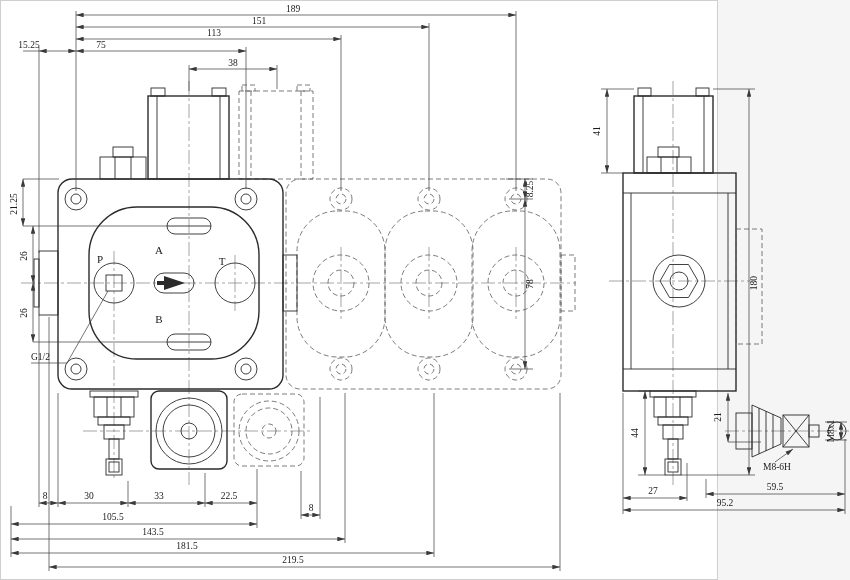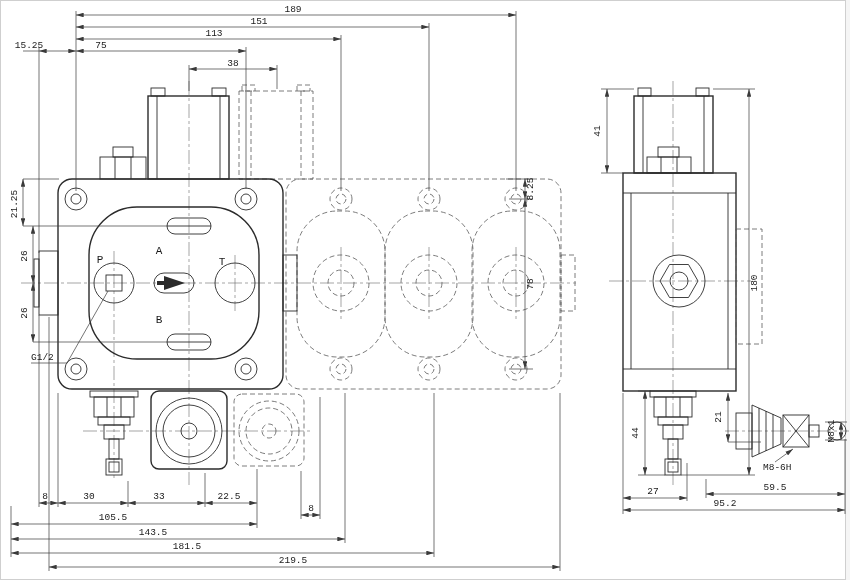--- a/index.html
+++ b/index.html
@@ -1,17 +1,17 @@
 <!DOCTYPE html>
 <html><head>
 <meta charset="utf-8">
 <style>
   html,body { margin:0; padding:0; background:#f5f5f5; }
-  .stage { width:846px; height:580px; background:#ffffff; position:relative;
-           font-family:Liberation Mono, monospace; border:1px solid #cfcfcf; box-sizing:border-box; }
+  .stage { width:718px; height:580px; background:#ffffff; position:relative;
+           font-family:Liberation Serif, serif; border:1px solid #cfcfcf; box-sizing:border-box; }
   svg { display:block; }
   
   .o  { fill:none; stroke:#2b2b2b; stroke-width:1.4; }   
   .o2 { fill:none; stroke:#2b2b2b; stroke-width:0.9; }   
   .gh { fill:none; stroke:#5a5a5a; stroke-width:0.8; stroke-dasharray:5 3; } 
   .cl { fill:none; stroke:#6a6a6a; stroke-width:0.6; stroke-dasharray:14 3 3 3; } 
   .dm { fill:none; stroke:#3a3a3a; stroke-width:0.7; }   
   .fillc { fill:#2b2b2b; stroke:none; }
   .dt { font-size:9.5px; fill:#1a1a1a; }
   .pt { font-size:11px; fill:#1a1a1a; }

